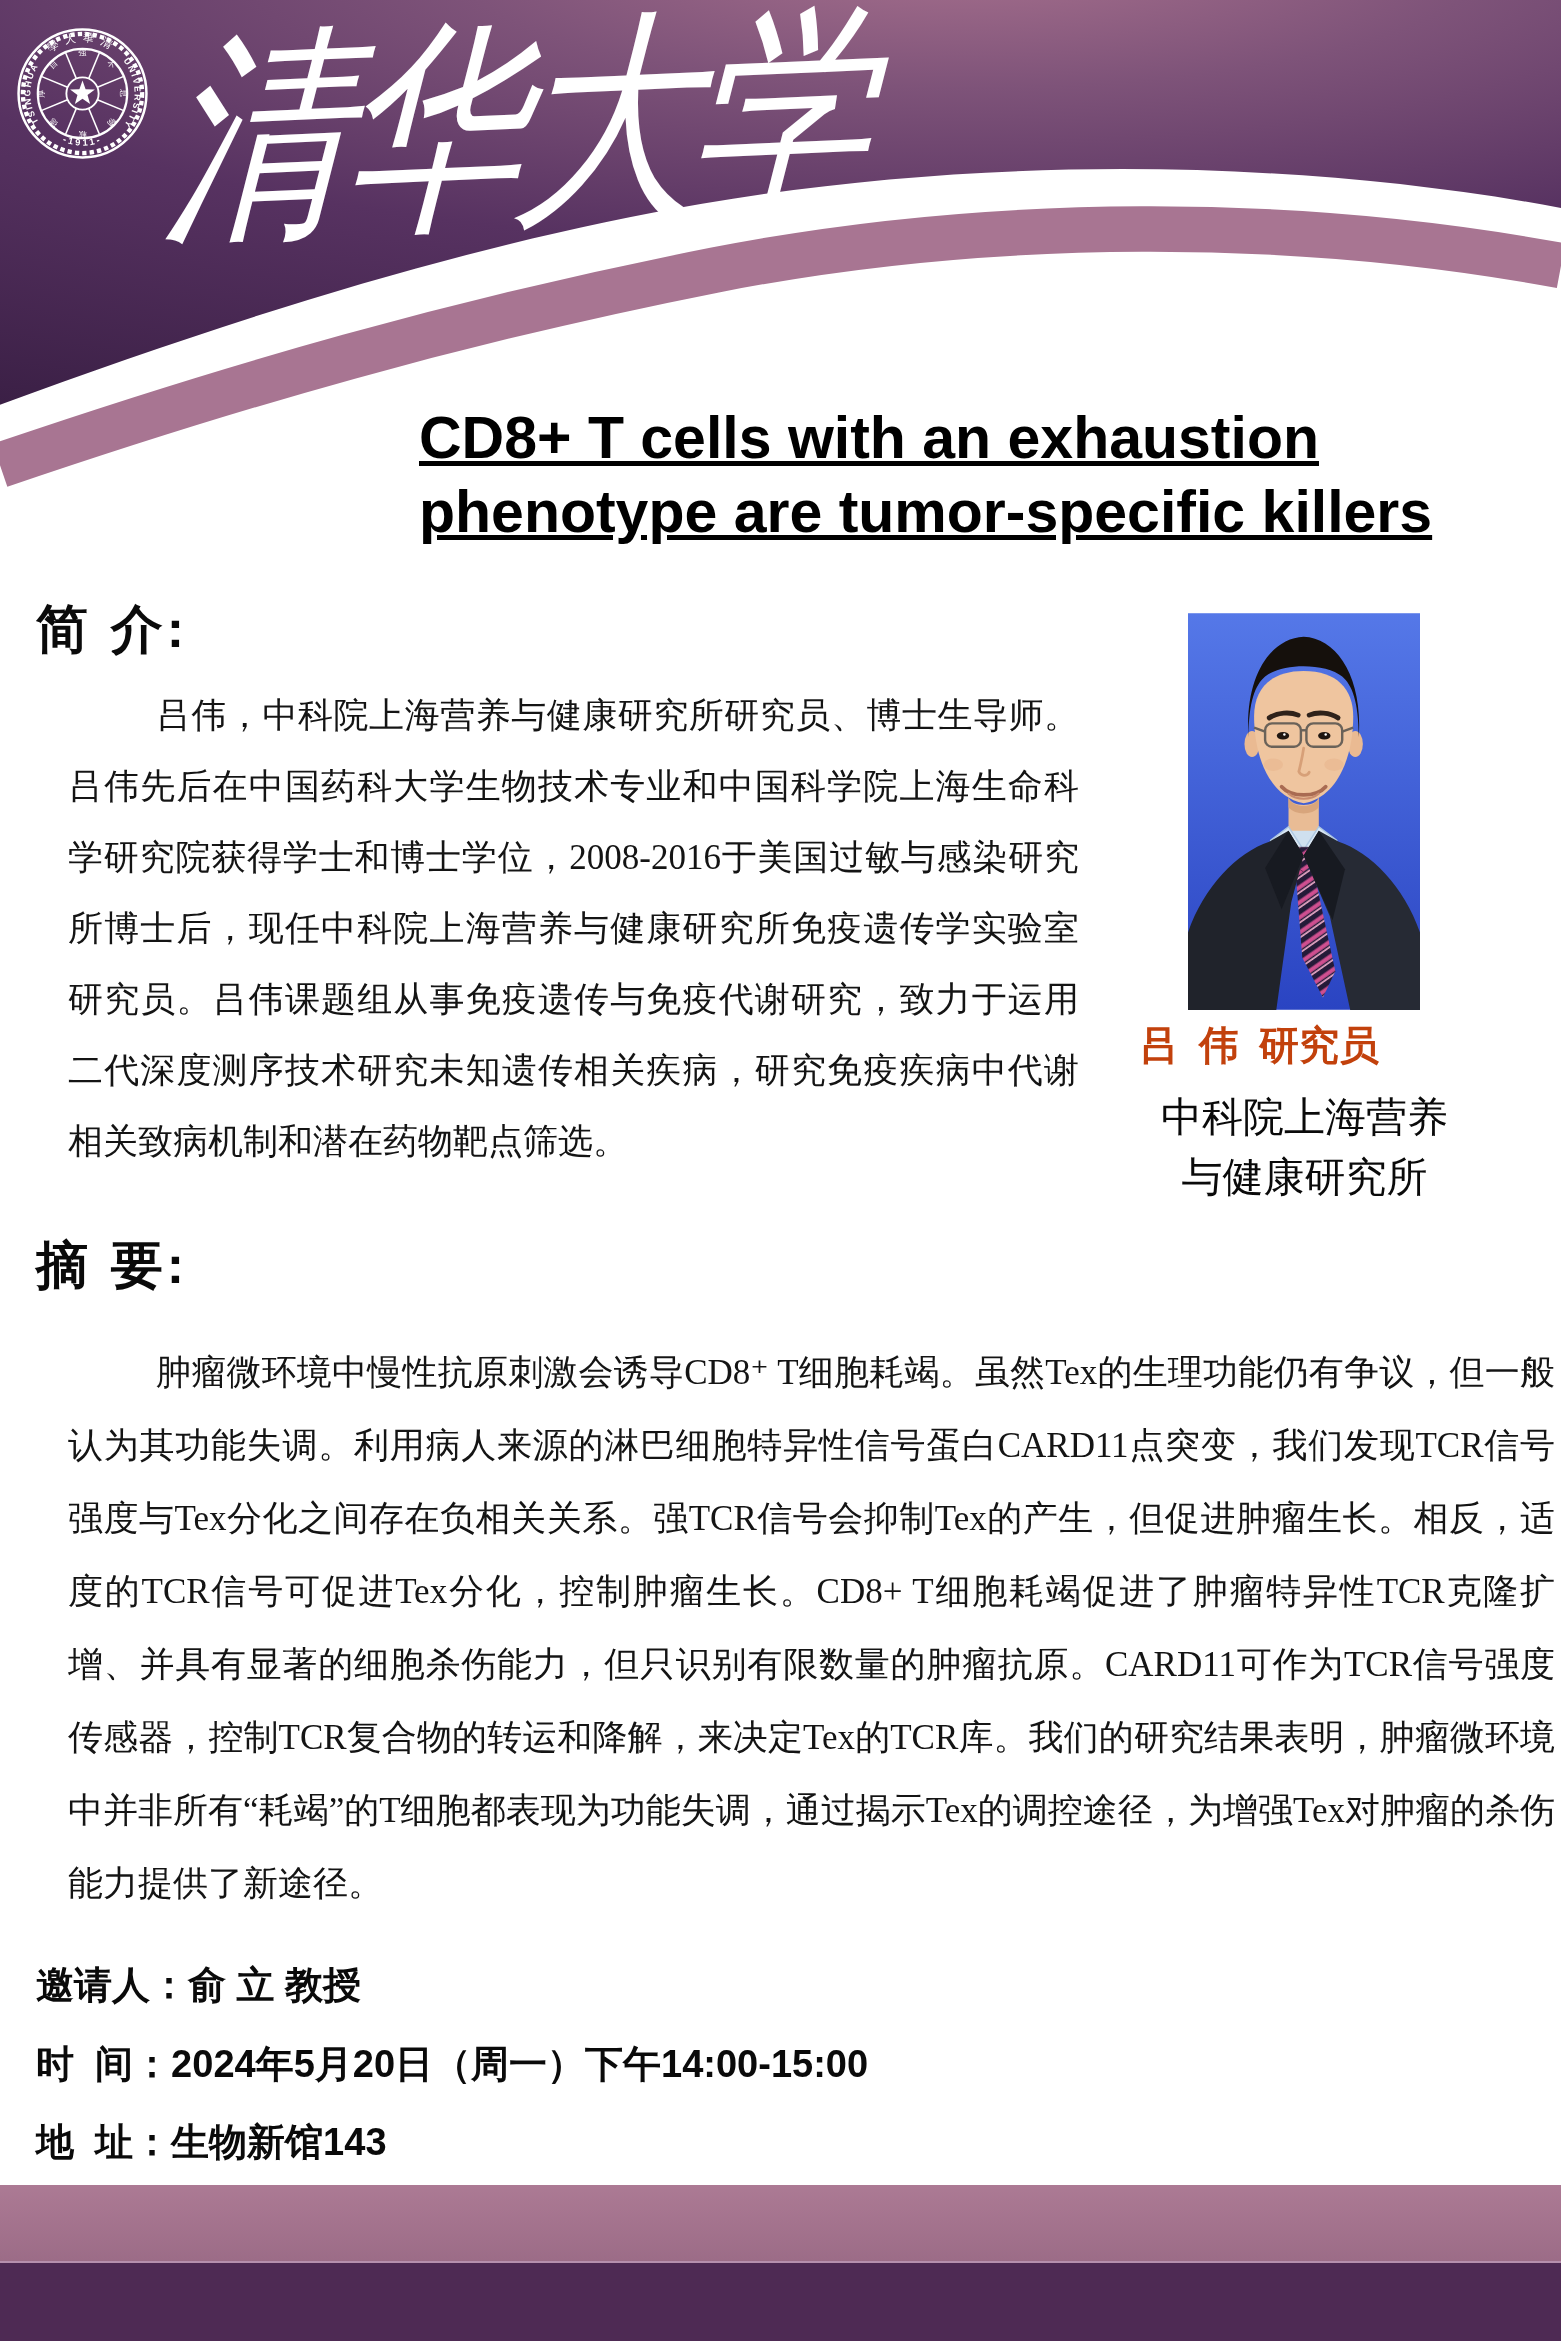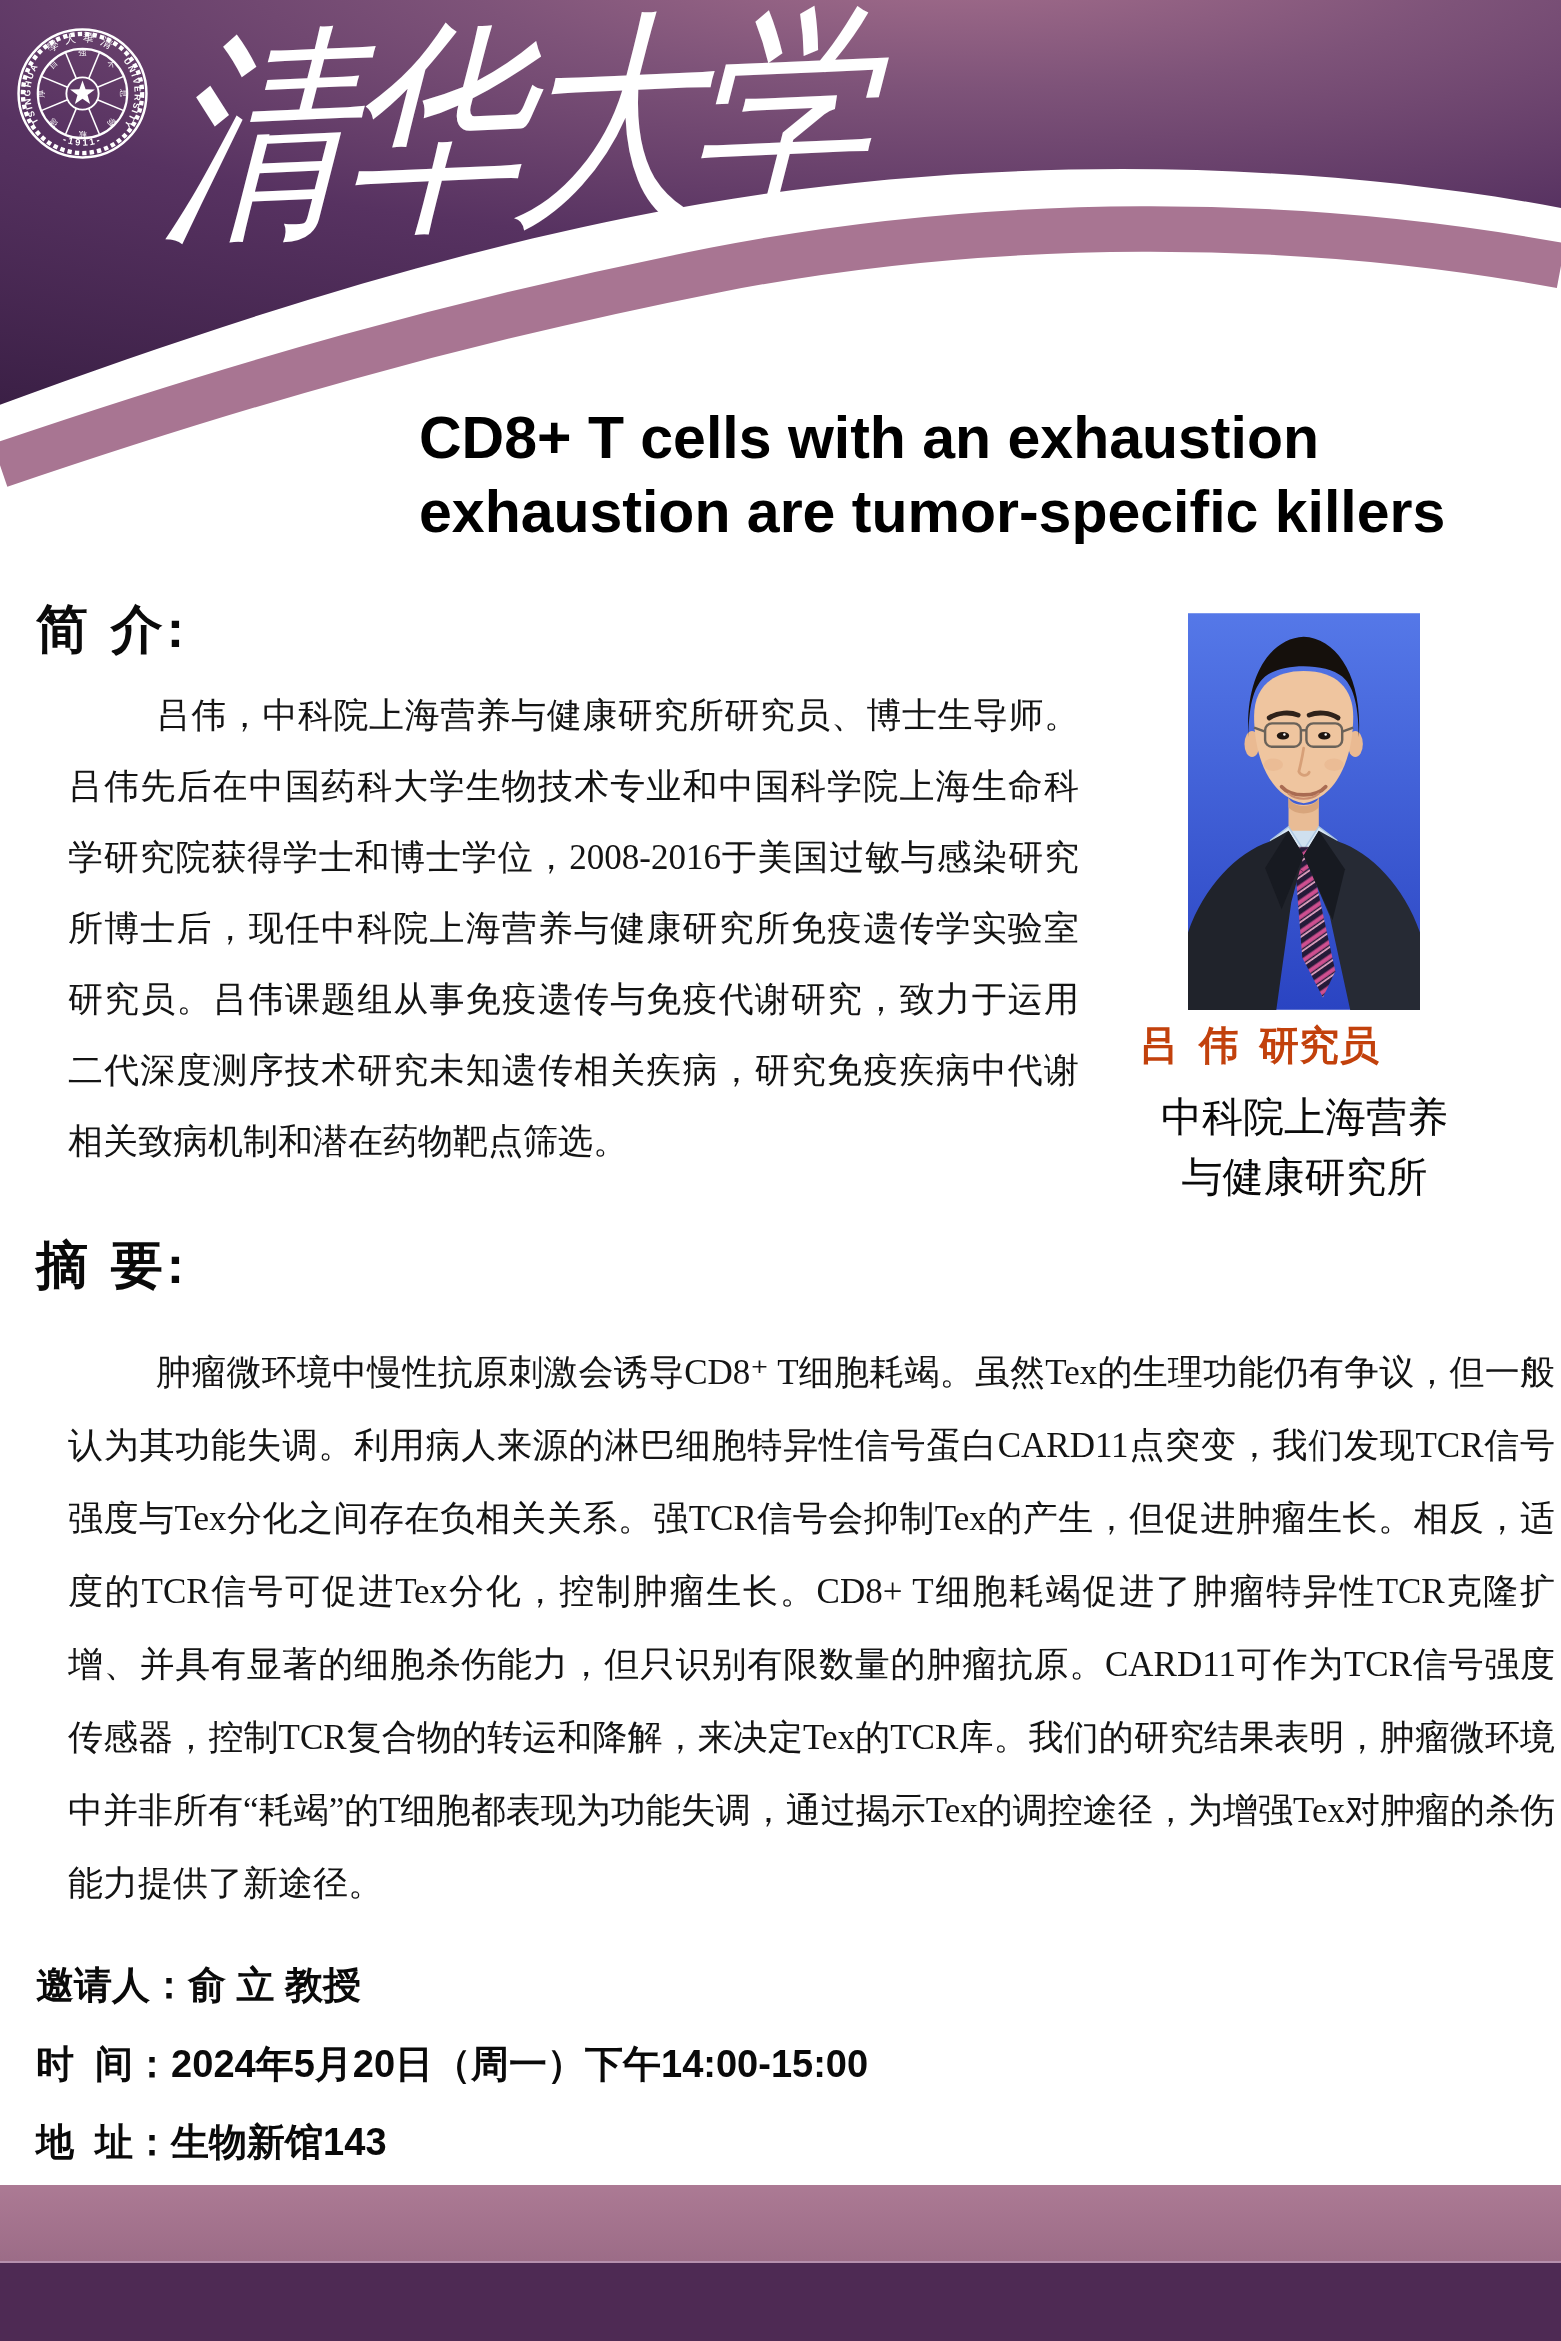--- a/index.html
+++ b/index.html
@@ -32,20 +32,21 @@
     transform:scaleX(0.80) skewX(-6deg) rotate(-2deg);
     transform-origin:left top;
     white-space:nowrap;
   }
 
   
   #title{
     left:419px;top:401px;width:1033px;
     font-size:59px;font-weight:bold;line-height:74px;
     color:#000;
+    text-decoration:underline;
   }
 
   
   .sec-heading{
     font-size:52px;font-weight:bold;color:#0a0a0a;
     font-family:"Liberation Sans","DejaVu Sans",sans-serif;
     line-height:1;letter-spacing:4.1px;
   }
   #intro-heading{left:36px;top:603px;}
   #abstract-heading{left:36px;top:1239px;}
@@ -156,21 +157,21 @@
     </text>
     <text font-size="15" letter-spacing="4" font-weight="bold">
       <textPath href="#arcBottom" startOffset="50%" text-anchor="middle">-1911-</textPath>
     </text>
   </svg>
 
   <div id="calligraphy" class="abs">清华大学</div>
 
   <div id="title" class="abs">
     <div>CD8+ T cells with an exhaustion</div>
-    <div>exhaustion are tumor-specific killers</div>
+    <div>phenotype are tumor-specific killers</div>
   </div>
 
   <div id="intro-heading" class="abs sec-heading pre">简 介:</div>
   <div id="intro-body" class="abs body-text">吕伟，中科院上海营养与健康研究所研究员、博士生导师。吕伟先后在中国药科大学生物技术专业和中国科学院上海生命科学研究院获得学士和博士学位，2008-2016于美国过敏与感染研究所博士后，现任中科院上海营养与健康研究所免疫遗传学实验室研究员。吕伟课题组从事免疫遗传与免疫代谢研究，致力于运用二代深度测序技术研究未知遗传相关疾病，研究免疫疾病中代谢相关致病机制和潜在药物靶点筛选。</div>
 
   <svg id="photo" class="abs" viewBox="0 0 337 576">
     <defs>
       <linearGradient id="bgGrad" x1="0" y1="0" x2="0" y2="1">
         <stop offset="0" stop-color="#5578e8"></stop>
         <stop offset="1" stop-color="#2a44c2"></stop>

